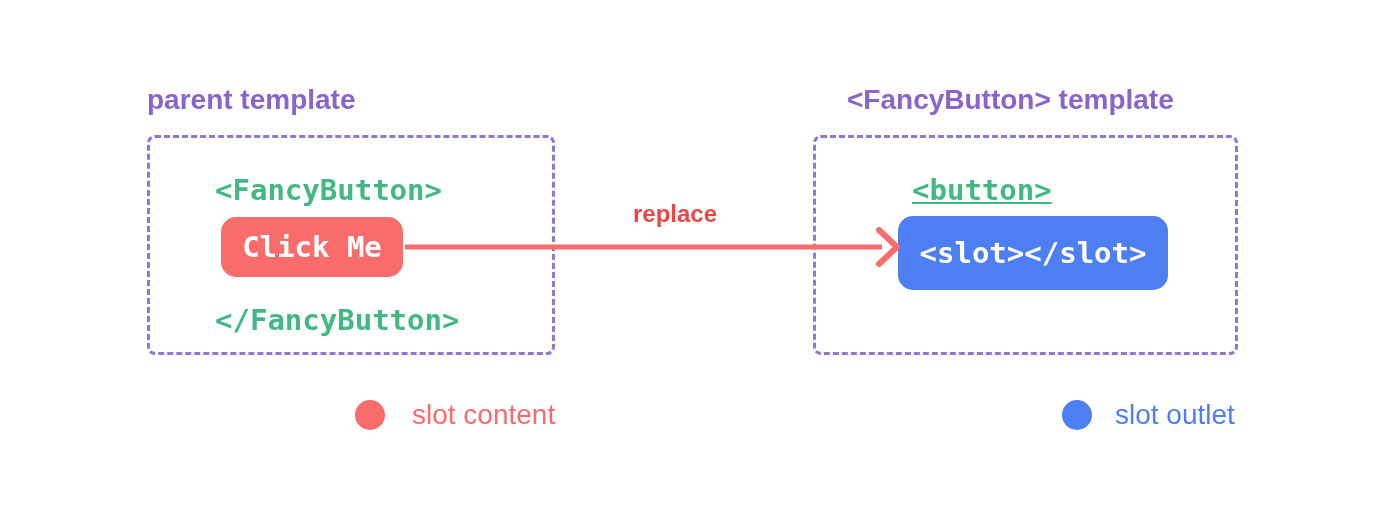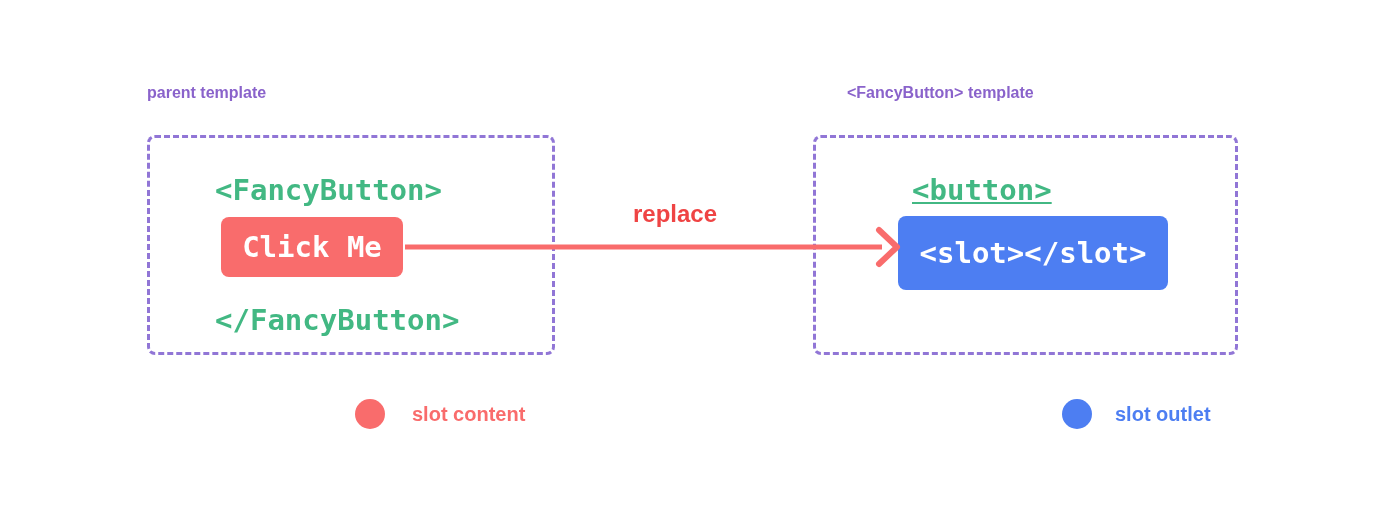--- a/index.html
+++ b/index.html
@@ -5,61 +5,61 @@
   html,body{margin:0;padding:0;background:#fff;}
   #canvas{
     position:relative;
     width:1376px;height:520px;
     background:#ffffff;
     overflow:hidden;
     font-family:"Liberation Sans", sans-serif;
   }
   .panel-title{
     position:absolute;
-    font-size:16px;font-weight:bold;
+    font-size:28px;font-weight:bold;
     color:#8a63cb;
     white-space:nowrap;
   }
   .dashed-box{
     position:absolute;
     border:3px dashed #9176d6;
     border-radius:8px;
     box-sizing:border-box;
   }
   .code{
     position:absolute;
     font-family:"DejaVu Sans Mono", monospace;
     font-size:29px;font-weight:bold;
     color:#42b883;
     white-space:nowrap;
     line-height:32px;
     margin-left:13px;
   }
   .fill-box{
     position:absolute;
-    border-radius:8px;
+    border-radius:15px;
     display:flex;align-items:center;justify-content:center;
     font-family:"DejaVu Sans Mono", monospace;
     font-size:29px;font-weight:bold;
     color:#ffffff;
     white-space:nowrap;
   }
   #replace-arrow{position:absolute;left:403px;top:224px;z-index:2;}
   #replace-label{
     position:absolute;left:620px;top:200px;width:110px;
     text-align:center;
     font-size:24px;font-weight:bold;color:#ef4444;
   }
   .legend-item{position:absolute;display:flex;align-items:center;}
   .legend-dot{
     width:30px;height:30px;border-radius:50%;
     flex:0 0 auto;
   }
   .legend-label{
-    font-size:20px;font-weight:bold;
+    font-size:28px;font-weight:normal;
     white-space:nowrap;
   }
   #legend-content{left:355px;top:399px;}
   #legend-content .legend-label{margin-left:27px;color:#f96c6c;}
   #legend-outlet{left:1062px;top:399px;}
   #legend-outlet .legend-label{margin-left:23px;color:#4d7ef2;}
 </style>
 </head>
 <body>
 

